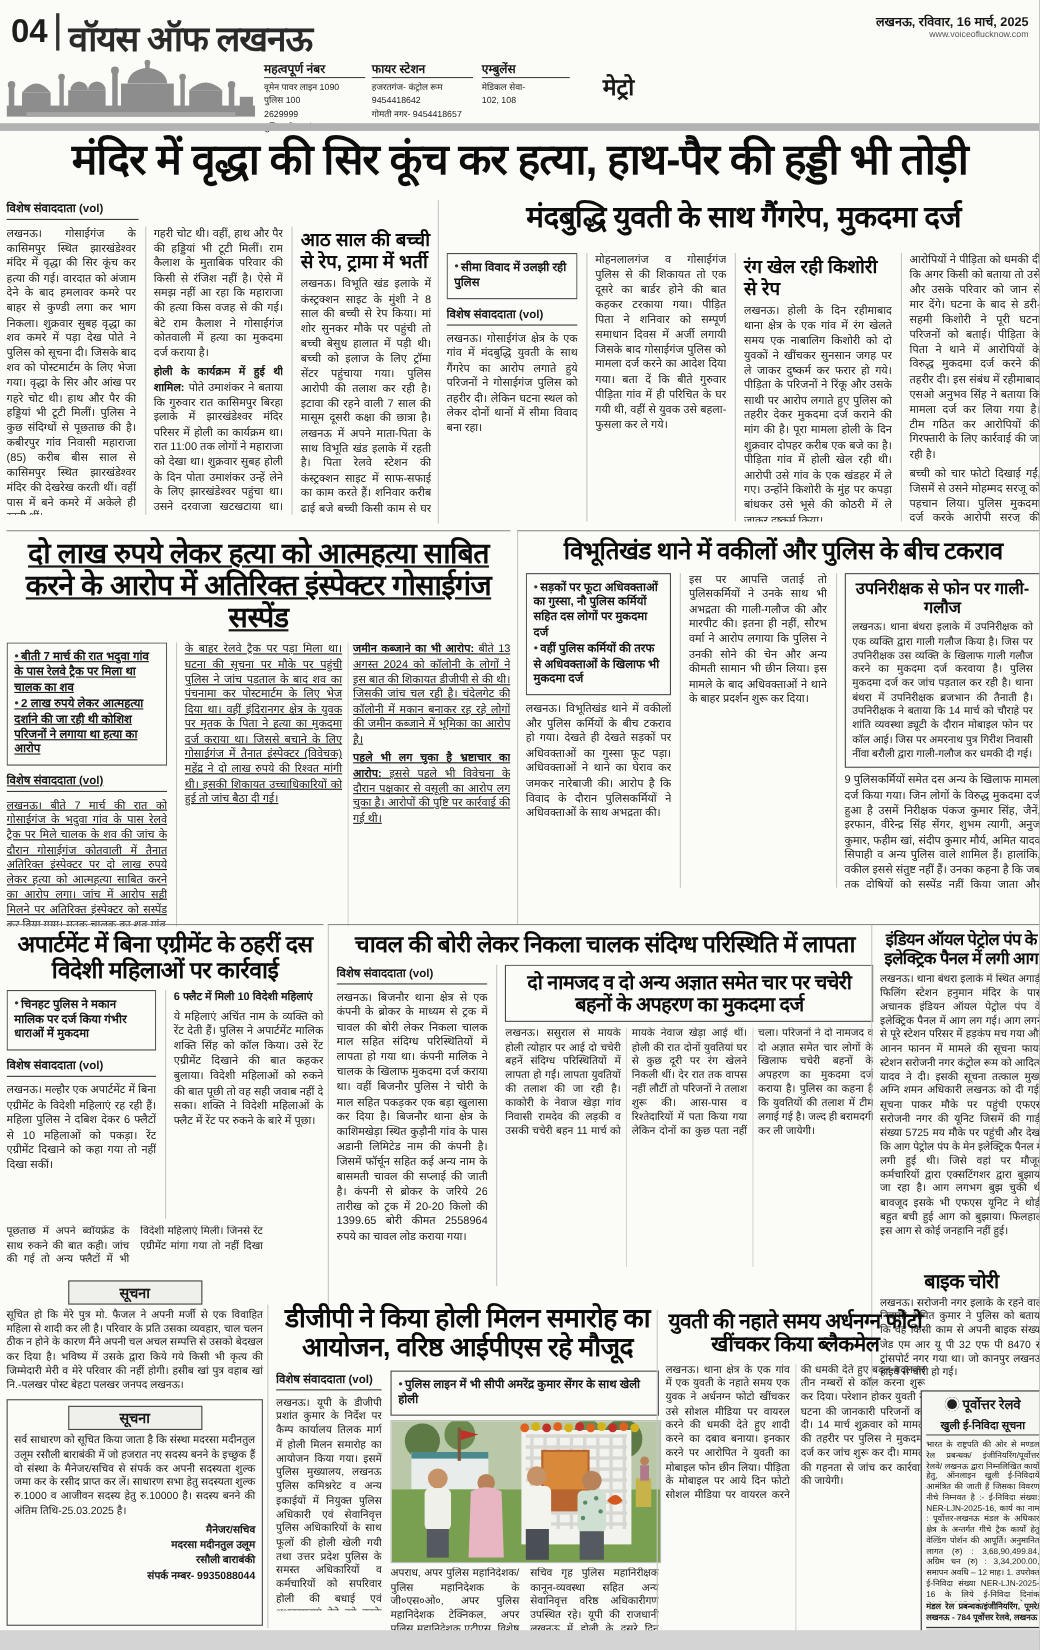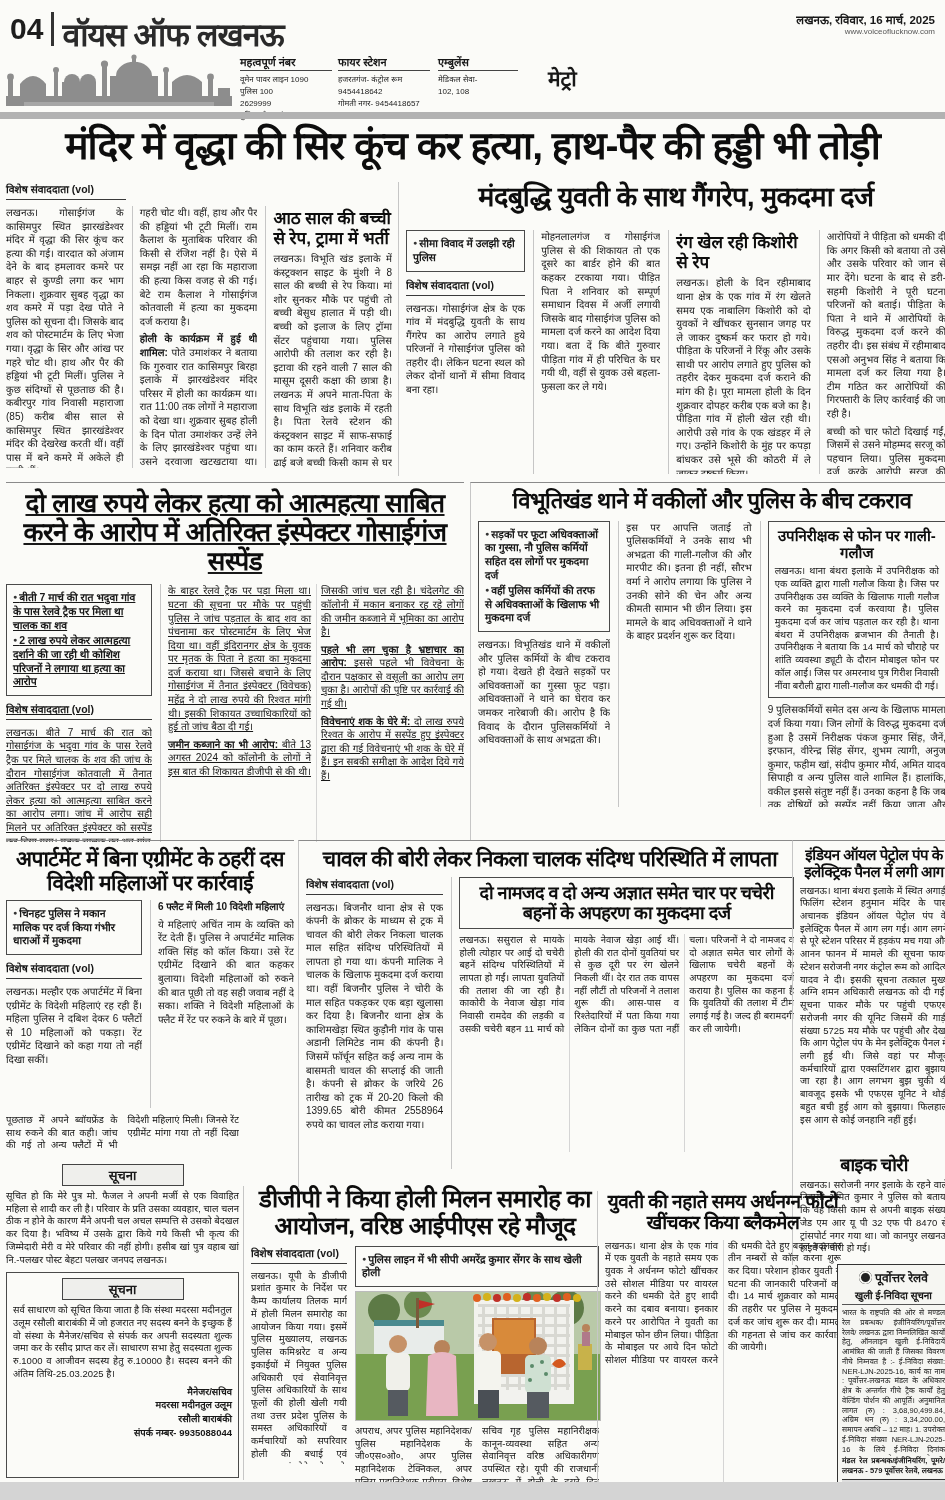--- a/index.html
+++ b/index.html
@@ -164,21 +164,20 @@
           <div class="bullet">बीती 7 मार्च की रात भदुवा गांव के पास रेलवे ट्रैक पर मिला था चालक का शव</div>
           <div class="bullet">2 लाख रुपये लेकर आत्महत्या दर्शाने की जा रही थी कोशिश परिजनों ने लगाया था हत्या का आरोप</div>
         </div>
         <div class="byline">विशेष संवाददाता (vol)</div>
         <p class="bt">लखनऊ। बीते 7 मार्च की रात को गोसाईगंज के भदुवा गांव के पास रेलवे ट्रैक पर मिले चालक के शव की जांच के दौरान गोसाईगंज कोतवाली में तैनात अतिरिक्त इंस्पेक्टर पर दो लाख रुपये लेकर हत्या को आत्महत्या साबित करने का आरोप लगा। जांच में आरोप सही मिलने पर अतिरिक्त इंस्पेक्टर को सस्पेंड कर दिया गया। मृतक चालक का शव गांव</p>
       </div>
       <div class="col vr" style="width:296px;column-count:2;column-gap:10px;column-rule:1px solid #d5d5d5;">
         <p class="bt">के बाहर रेलवे ट्रैक पर पड़ा मिला था। घटना की सूचना पर मौके पर पहुंची पुलिस ने जांच पड़ताल के बाद शव का पंचनामा कर पोस्टमार्टम के लिए भेज दिया था। वहीं इंदिरानगर क्षेत्र के युवक पर मृतक के पिता ने हत्या का मुकदमा दर्ज कराया था। जिससे बचाने के लिए गोसाईगंज में तैनात इंस्पेक्टर (विवेचक) महेंद्र ने दो लाख रुपये की रिश्वत मांगी थी। इसकी शिकायत उच्चाधिकारियों को हुई तो जांच बैठा दी गई।</p>
         <p class="bt"><span class="sh">जमीन कब्जाने का भी आरोप:</span> <span>बीते 13 अगस्त 2024 को कॉलोनी के लोगों ने इस बात की शिकायत डीजीपी से की थी। जिसकी जांच चल रही है। चंदेलगेट की कॉलोनी में मकान बनाकर रह रहे लोगों की जमीन कब्जाने में भूमिका का आरोप है।</span></p>
         <p class="bt"><span class="sh">पहले भी लग चुका है भ्रष्टाचार का आरोप:</span> <span>इससे पहले भी विवेचना के दौरान पक्षकार से वसूली का आरोप लग चुका है। आरोपों की पुष्टि पर कार्रवाई की गई थी।</span></p>
-        <p class="bt"><span class="sh">विवेचनाएं शक के घेरे में:</span> <span>दो लाख रुपये रिश्वत के आरोप में सस्पेंड हुए इंस्पेक्टर द्वारा की गई विवेचनाएं भी शक के घेरे में हैं। इन सबकी समीक्षा के आदेश दिये गये हैं।</span></p>
       </div>
     </div>
   </div>
 
   <div class="abs sec vr" style="left:470px;top:482px;width:468px;height:352px;padding-top:6px;">
     <div class="h-sec" style="font-size:22px;margin-bottom:7px;">विभूतिखंड थाने में वकीलों और पुलिस के बीच टकराव</div>
     <div class="row" style="gap:8px;height:286px;">
       <div class="col" style="width:135px;">
         <div class="bbox">
           <div class="bullet">सड़कों पर फूटा अधिवक्ताओं का गुस्सा, नौ पुलिस कर्मियों सहित दस लोगों पर मुकदमा दर्ज</div>
@@ -362,19 +361,19 @@
       <p class="bt bt2">लखनऊ। थाना क्षेत्र के एक गांव में एक युवती के नहाते समय एक युवक ने अर्धनग्न फोटो खींचकर उसे सोशल मीडिया पर वायरल करने की धमकी देते हुए शादी करने का दबाव बनाया। इनकार करने पर आरोपित ने युवती का मोबाइल फोन छीन लिया। पीड़िता के मोबाइल पर आये दिन फोटो सोशल मीडिया पर वायरल करने की धमकी देते हुए बदल-बदलकर तीन नम्बरों से कॉल करना शुरू कर दिया। परेशान होकर युवती ने घटना की जानकारी परिजनों को दी। 14 मार्च शुक्रवार को मामले की तहरीर पर पुलिस ने मुकदमा दर्ज कर जांच शुरू कर दी। मामले की गहनता से जांच कर कार्रवाई की जायेगी।</p>
     </div>
   </div>
 
   <div class="abs ad" style="left:837px;top:1264px;width:103px;height:212px;padding:3px 4px;overflow:hidden;">
     <div style="text-align:center;">
       <span class="emblem"></span><span class="ad-brand">पूर्वोत्तर रेलवे</span>
     </div>
     <div class="ad-sub">खुली ई-निविदा सूचना</div>
     <div class="ad-body" style="height:148px;overflow:hidden;">भारत के राष्ट्रपति की ओर से मण्डल रेल प्रबन्धक/ इंजीनियरिंग/पूर्वोत्तर रेलवे/ लखनऊ द्वारा निम्नलिखित कार्यों हेतु, ऑनलाइन खुली ई-निविदायें आमंत्रित की जाती हैं जिसका विवरण नीचे निम्नवत है :- ई-निविदा संख्या: NER-LJN-2025-16, कार्य का नाम : पूर्वोत्तर-लखनऊ मंडल के अधिकार क्षेत्र के अन्तर्गत गीचे ट्रैक कार्यों हेतु वेल्डिंग पोर्शन की आपूर्ति। अनुमानित लागत (रु) : 3,68,90,499.84, अग्रिम धन (रु) : 3,34,200.00, समापन अवधि – 12 माह। 1. उपरोक्त ई-निविदा संख्या NER-LJN-2025-16 के लिये ई-निविदा दिनांक 04.04.2025 को 15.00 बजे तक अपलोड की जा सकती है तथा उसी दिन समय 15.00 बजे के बाद ई-निविदा खोली जायेगी। 2. उपरोक्त ई-निविदा से सम्बन्धित सभी सूचना, निम्नतम अर्हता, नियम एवं शर्तों का पूर्ण विवरण पूर्वोत्तर रेलवे के वेबसाईट www.ireps.gov.in पर उपलब्ध है। निविदाकार ई-निविदा प्रपत्र को अपलोड करने से पूर्व इस ई-निविदा सूचना से सम्बन्धित वेबसाईट पर उपलब्ध शुद्धि पत्र (यदि, कोई हो तो) को भी संज्ञान में लेना सुनिश्चित करें।</div>
-    <div class="ad-body" style="font-weight:700;">मंडल रेल प्रबन्धक/इंजीनियरिंग, पूमरे/लखनऊ - 579 पूर्वोत्तर रेलवे, लखनऊ</div>
+    <div class="ad-body" style="font-weight:700;">मंडल रेल प्रबन्धक/इंजीनियरिंग, पूमरे/लखनऊ - 784 पूर्वोत्तर रेलवे, लखनऊ</div>
     <div class="ad-slogan">गाड़ियों की छतों व पायदान पर लटककर यात्रा न करें।</div>
   </div>
 
   <div class="abs" style="left:0;top:1482px;width:945px;height:18px;background:#d4d4d4;"></div>
 
 </div>
 
 </body></html>

